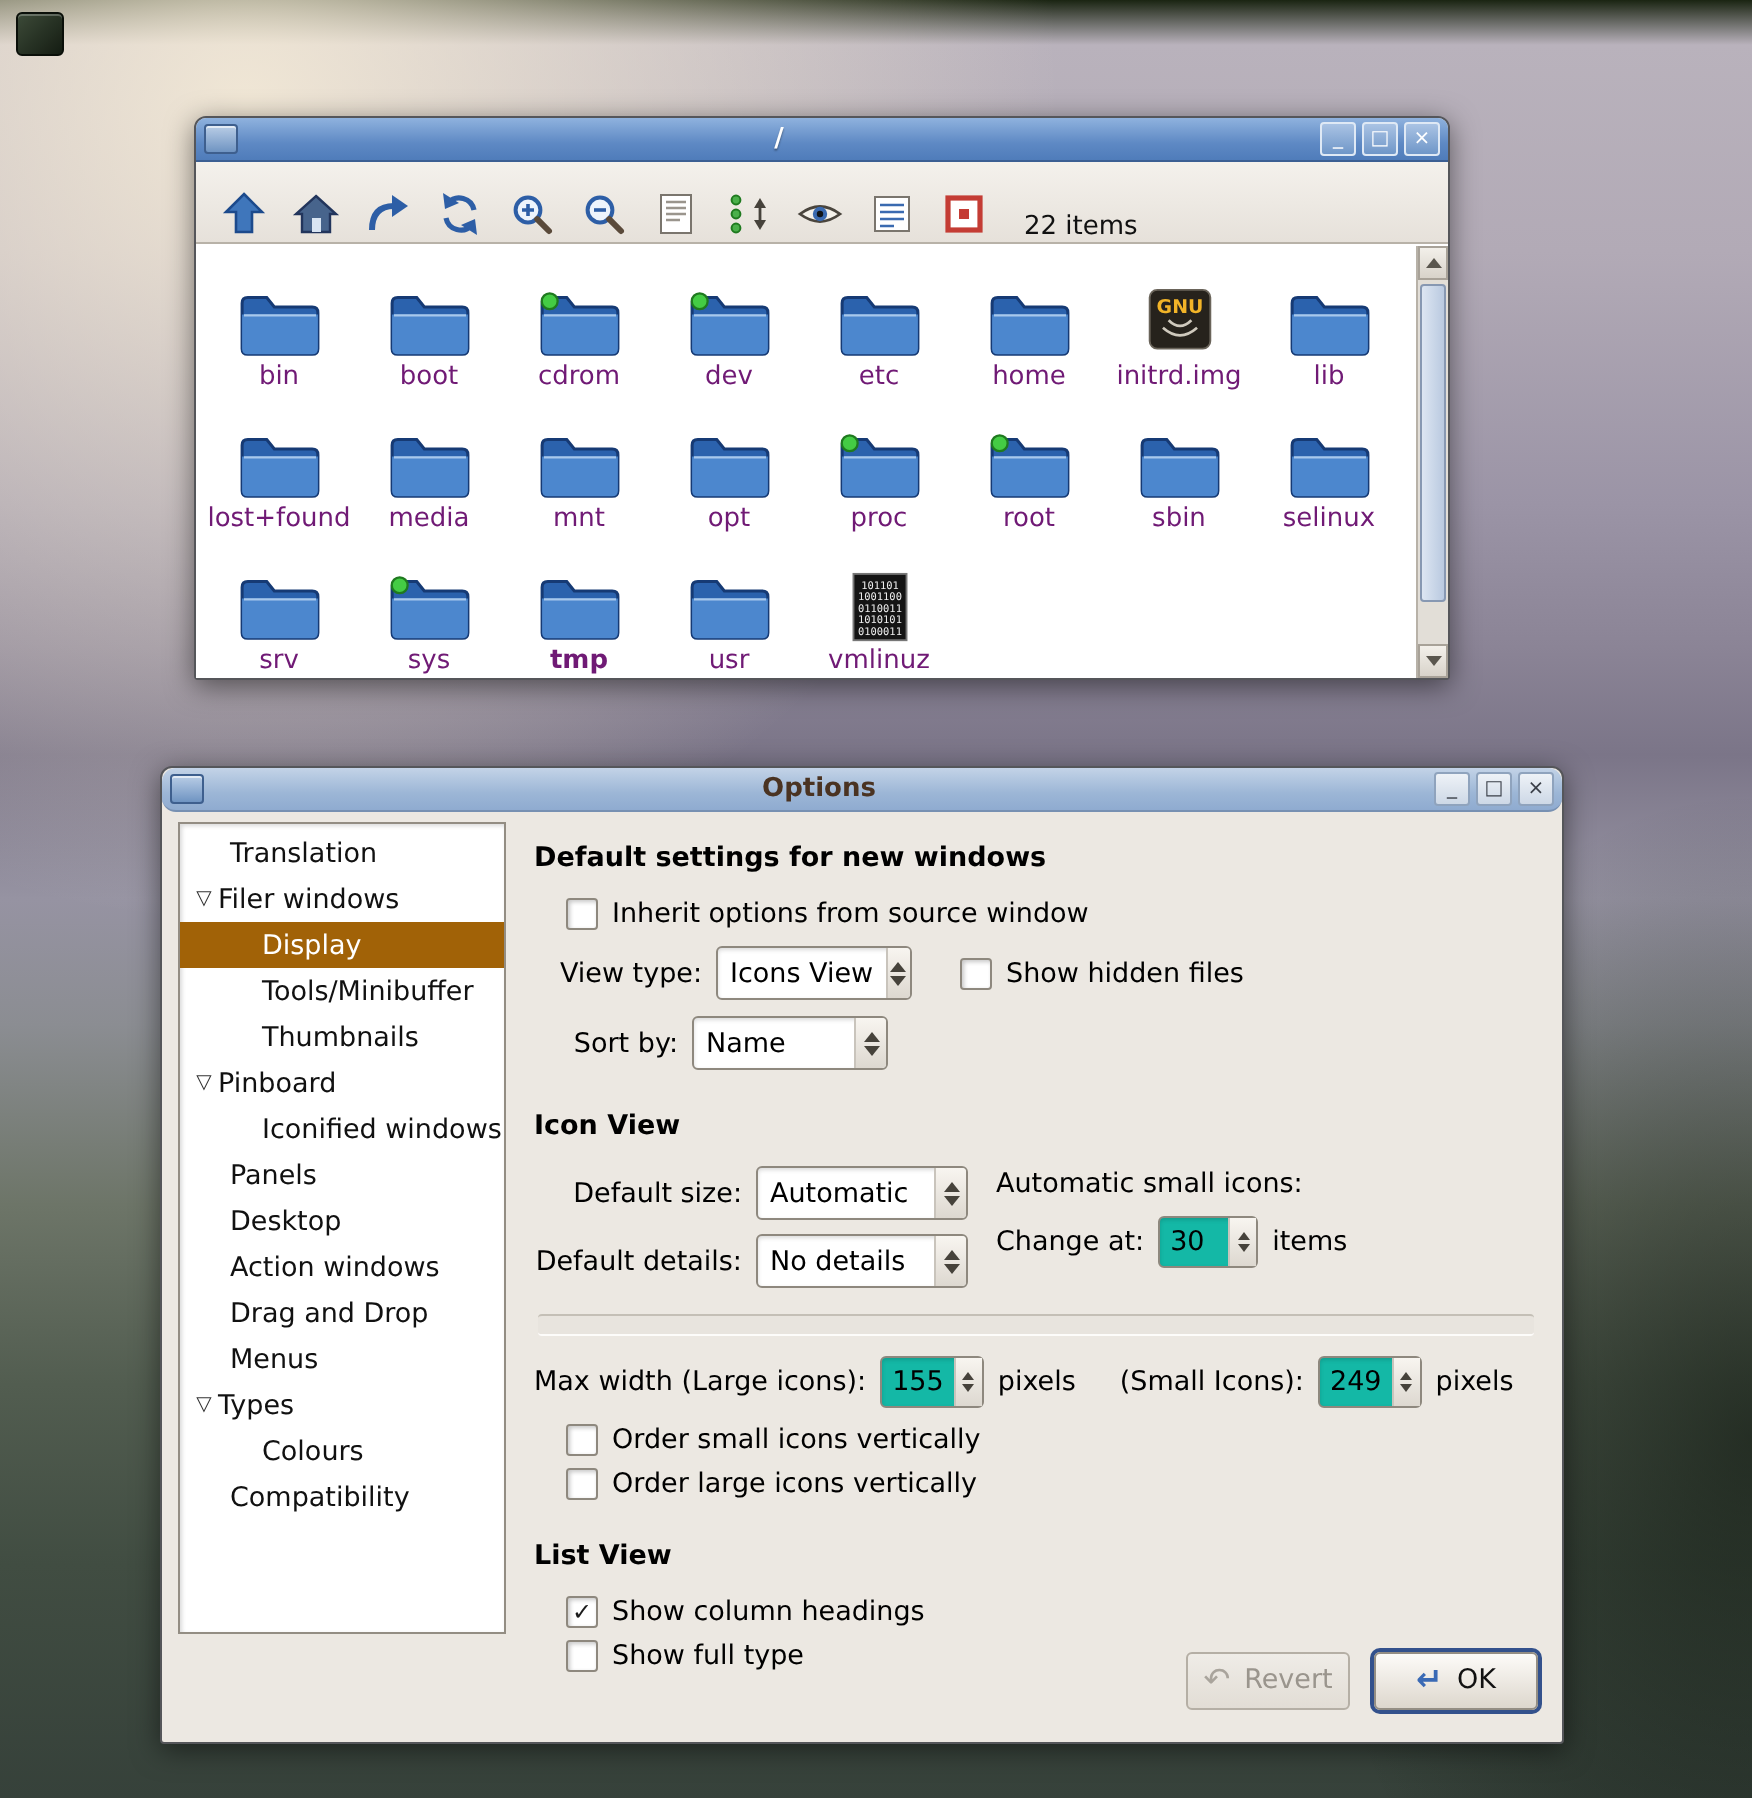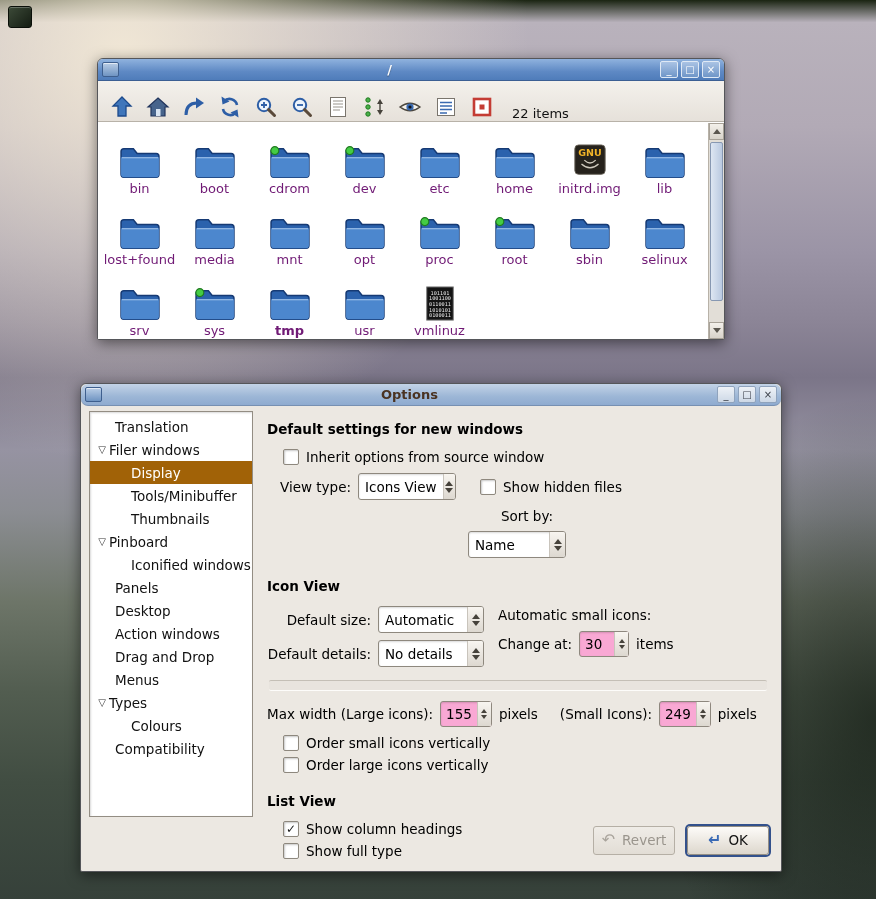--- a/index.html
+++ b/index.html
@@ -81,21 +81,21 @@
 
   .combo{display:inline-flex;align-items:center;height:25px;background:#fff;border:1px solid #8e887e;
     border-radius:3px;box-shadow:inset 0 1px 2px rgba(0,0,0,.15);cursor:default;}
   .combo .ctext{padding:0 6px;font-size:13.5px;white-space:nowrap;flex:1;}
   .combo .carrows{width:15px;align-self:stretch;display:flex;flex-direction:column;align-items:center;justify-content:center;
     gap:2px;border-left:1px solid #c9c4bc;background:linear-gradient(#f8f5f0,#ddd8d0);border-radius:0 2px 2px 0;}
   .ctri-up{width:0;height:0;border-left:4px solid transparent;border-right:4px solid transparent;border-bottom:5px solid #46423b;}
   .ctri-down{width:0;height:0;border-left:4px solid transparent;border-right:4px solid transparent;border-top:5px solid #46423b;}
   .combo.w96{width:96px;} .combo.w104c{width:104px;}
 
-  .spin{display:inline-flex;align-items:center;height:24px;background:#f9a8d4;border:1px solid #8e887e;border-radius:3px;
+  .spin{display:inline-flex;align-items:center;height:24px;background:#14b8a6;border:1px solid #8e887e;border-radius:3px;
     box-shadow:inset 0 1px 2px rgba(0,0,0,.15);cursor:default;}
   .spin .stext{padding:0 5px;font-size:13.5px;min-width:24px;}
   .spin .sarrows{width:13px;align-self:stretch;display:flex;flex-direction:column;align-items:center;justify-content:center;
     gap:2px;border-left:1px solid #c9c4bc;background:linear-gradient(#f8f5f0,#ddd8d0);}
   .spin .sarrows .ctri-up{border-left-width:3px;border-right-width:3px;border-bottom-width:4px;}
   .spin .sarrows .ctri-down{border-left-width:3px;border-right-width:3px;border-top-width:4px;}
 
   .iv-grid{display:flex;gap:14px;margin-left:16px;margin-bottom:4px;}
   .iv-left .row,.iv-right .row{margin-bottom:7px;}
   .iv-right{padding-top:1px;}
@@ -521,21 +521,21 @@
             <span class="carrows">
                 <span class="ctri-up"></span>
                 <span class="ctri-down"></span>
               </span>
           </div>
           <span class="gap24"></span>
           <span class="cb"></span>
           <span class="lbl">Show hidden files</span>
         </div>
 
-        <div class="row" style="margin-left:0;flex-direction:column;">
+        <div class="row" style="margin-left:0;">
           <span class="flabel w68">Sort by:</span>
           <div class="combo w96">
             <span class="ctext">Name</span>
             <span class="carrows">
                 <span class="ctri-up"></span>
                 <span class="ctri-down"></span>
               </span>
           </div>
         </div>
 

